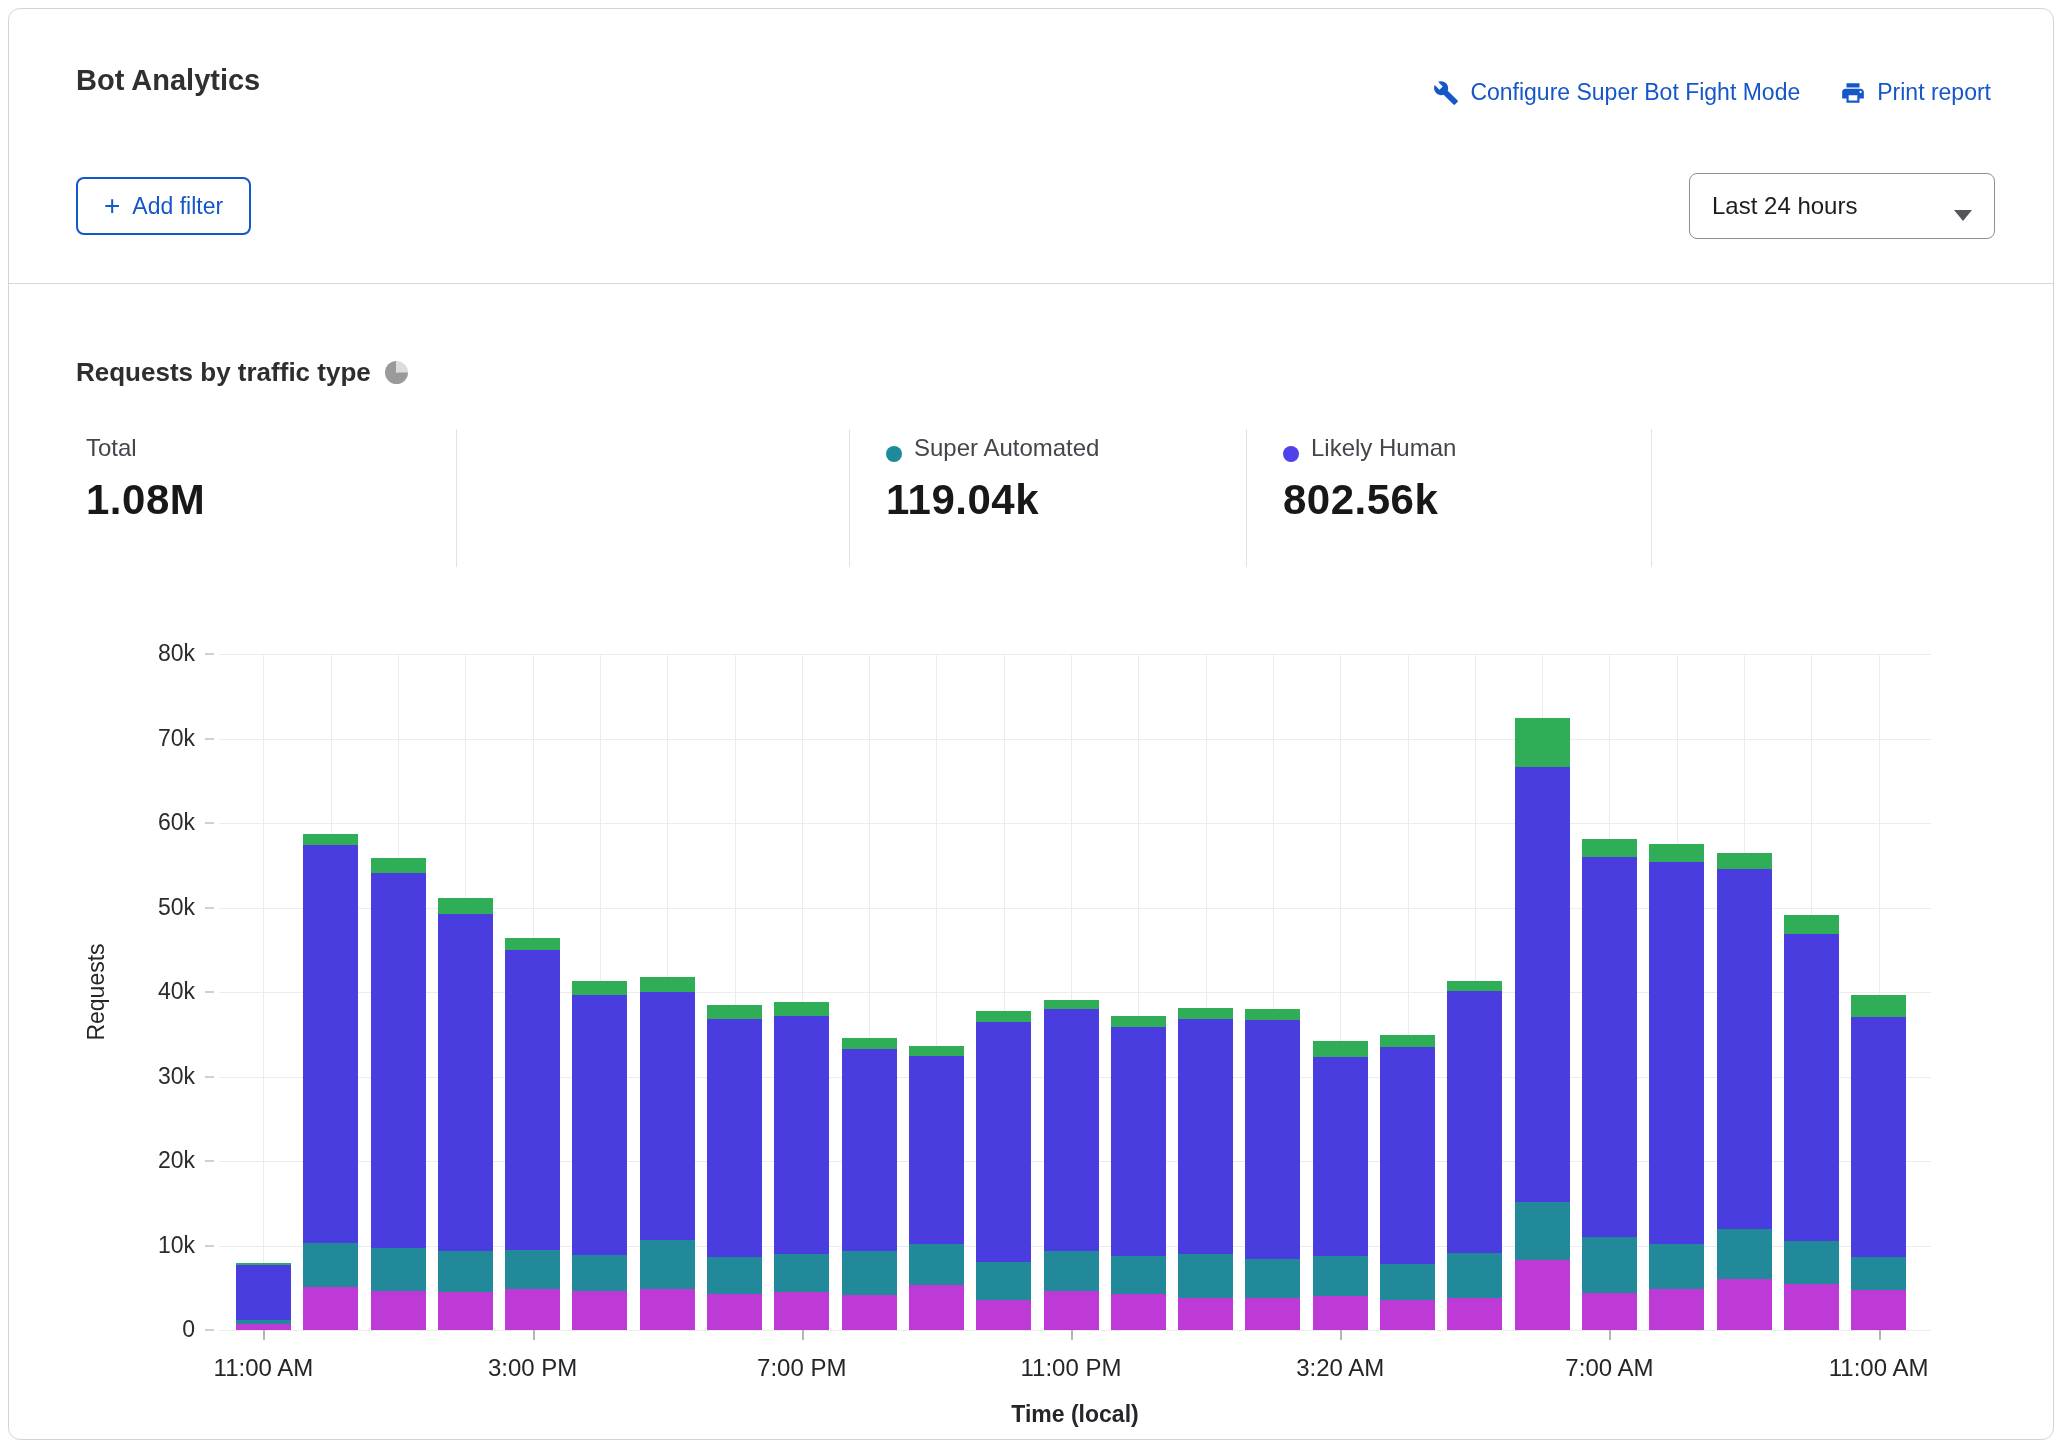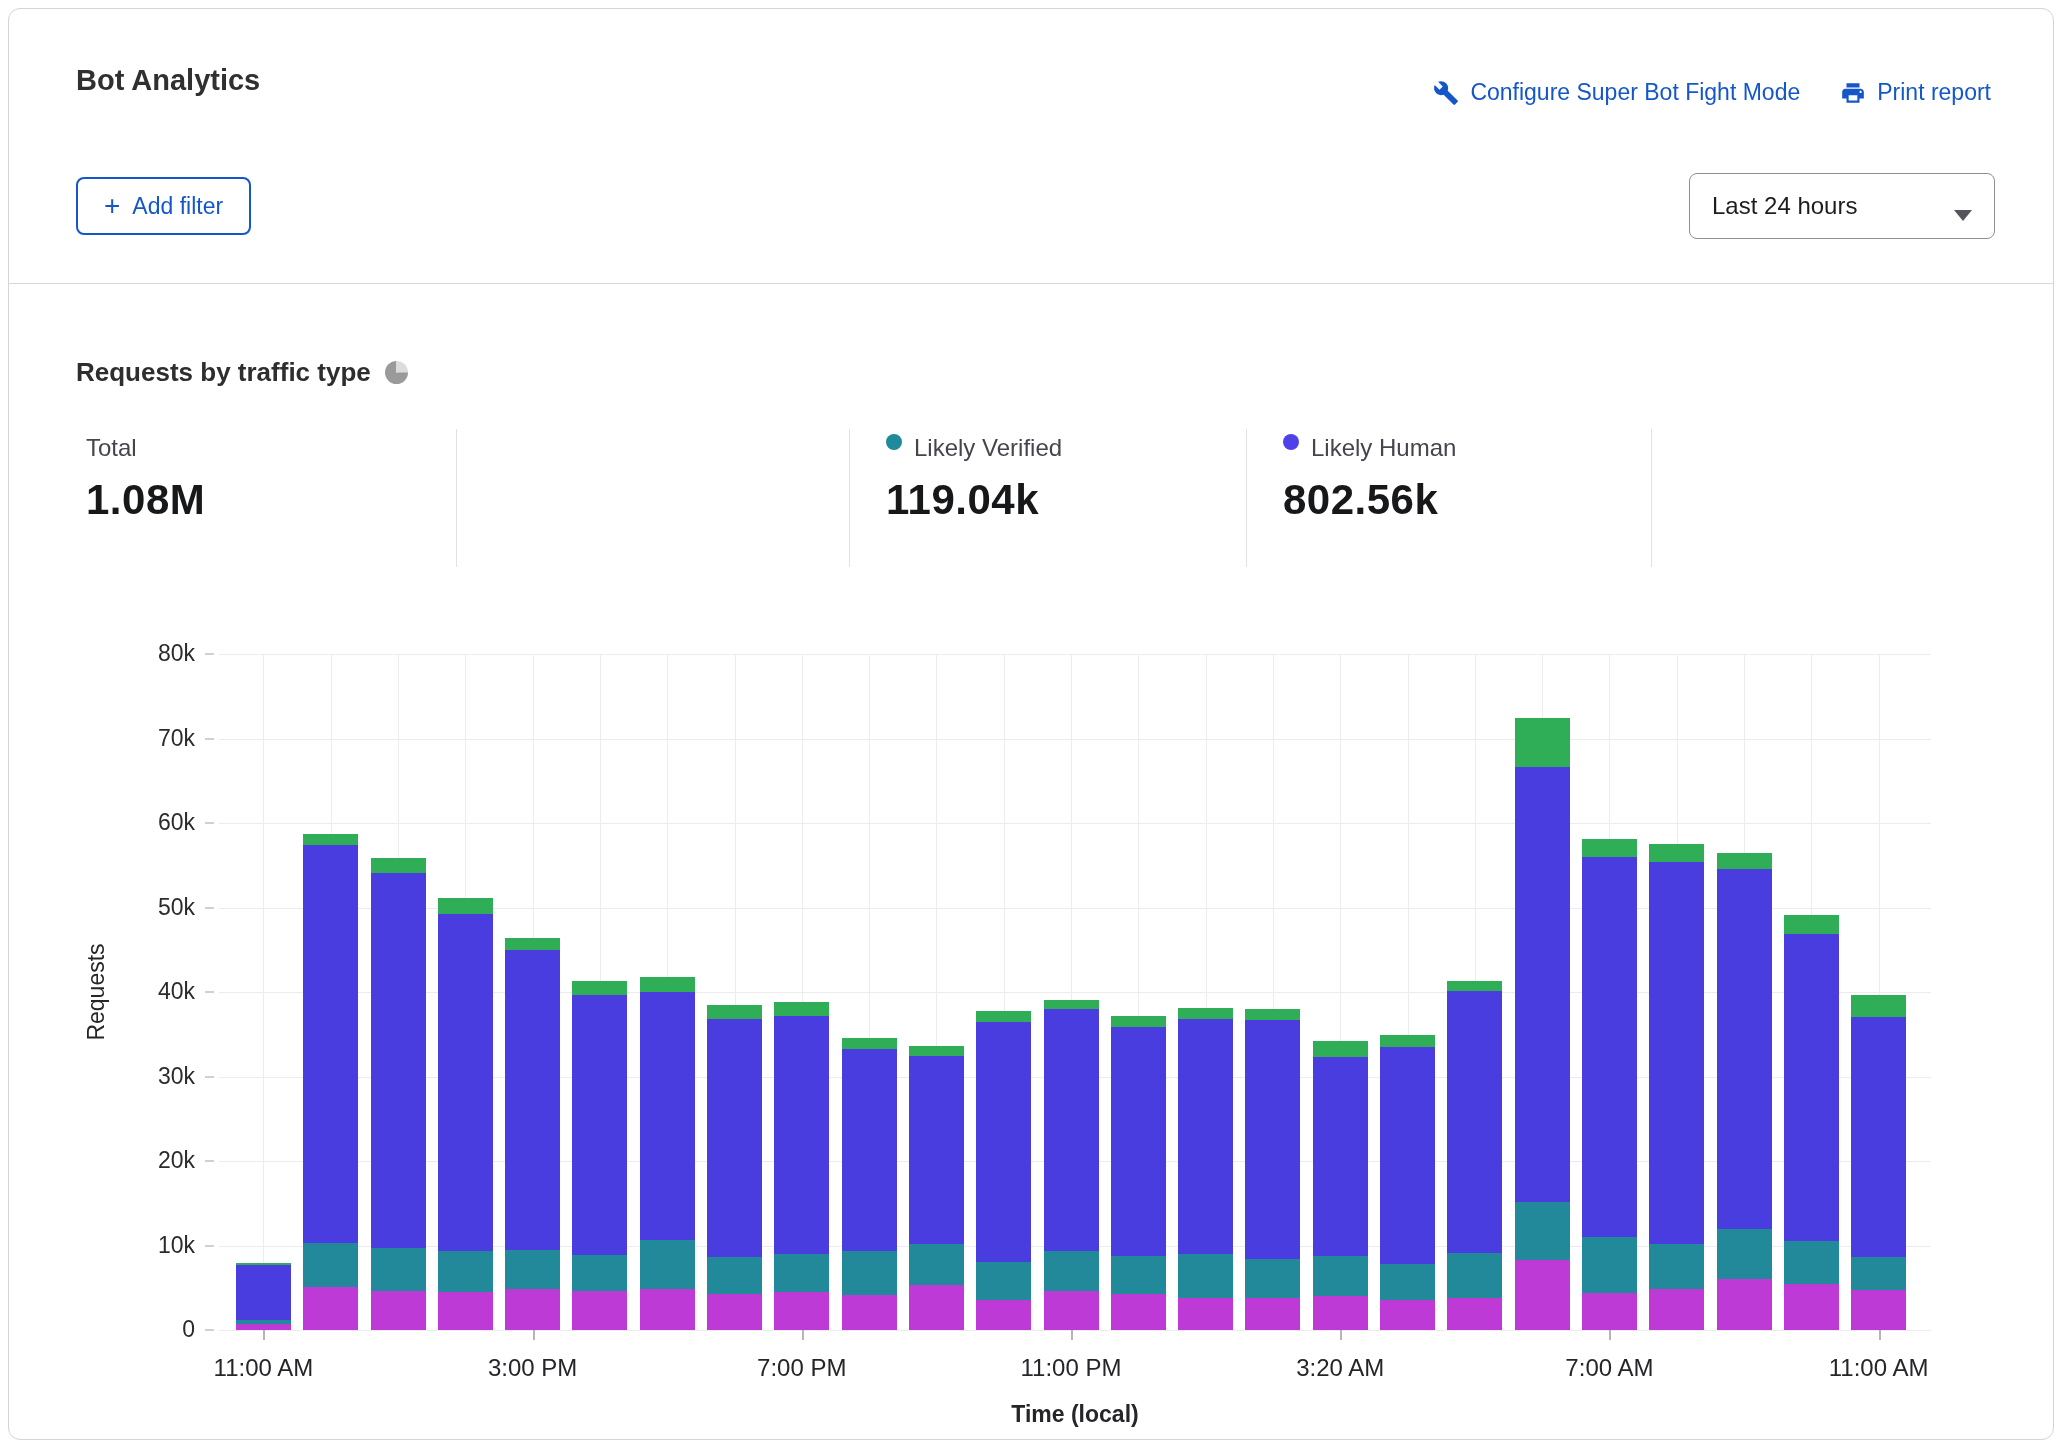--- a/index.html
+++ b/index.html
@@ -17,21 +17,21 @@
   .select{position:absolute;top:164px;right:58px;width:306px;height:66px;border:1px solid #8e8e96;
         border-radius:8px;display:flex;align-items:center;padding-left:22px;box-sizing:border-box;
         font-size:24px;color:#1d1d1f;background:#fff;cursor:pointer;}
   .select .chev{position:absolute;right:20px;top:26px;}
   .header-divider{position:absolute;left:0;right:0;top:274px;height:1px;background:#d8d8d8;}
   .section-heading{position:absolute;left:67px;top:348px;font-size:26px;font-weight:700;color:#2e2e2e;
         display:flex;align-items:center;gap:14px;}
   .pie-icon{width:23px;height:23px;border-radius:50%;
         background:conic-gradient(#dcdcdc 0deg 88deg,#9a9a9a 92deg 360deg);}
   .stat{position:absolute;top:425px;}
-  .stat .lab{display:flex;align-items:flex-start;gap:12px;font-size:24px;color:#45454d;}
+  .stat .lab{display:flex;align-items:flex-end;gap:12px;font-size:24px;color:#45454d;}
   .dot{width:16px;height:16px;border-radius:50%;display:inline-block;}
   .stat .num{margin-top:14px;font-size:42px;font-weight:700;color:#17181a;letter-spacing:.5px;}
   .stat-divider{position:absolute;top:420px;height:138px;width:1px;background:#e2e2e6;}
   #chart{position:absolute;inset:0;}
   .hgrid,.vgrid{position:absolute;background:#ececec;}
   .hgrid{height:1px;}
   .vgrid{width:1px;}
   .ylab{position:absolute;width:110px;text-align:right;font-size:23px;color:#2b2b2b;}
   .ytick{position:absolute;width:9px;height:2px;background:#d0d0d0;}
   .xlab{position:absolute;width:180px;text-align:center;font-size:24px;color:#26262a;}
@@ -91,21 +91,21 @@
 
   <div class="stat" style="left:77px">
     <div class="lab">
         <span>Total</span>
       </div>
     <div class="num">1.08M</div>
   </div>
   <div class="stat" style="left:877px">
     <div class="lab">
         <span class="dot" style="background: rgb(31, 138, 155);"></span>
-      <span>Likely Verified</span>
+      <span>Super Automated</span>
       </div>
     <div class="num">119.04k</div>
   </div>
   <div class="stat" style="left:1274px">
     <div class="lab">
         <span class="dot" style="background: rgb(79, 66, 232);"></span>
       <span>Likely Human</span>
       </div>
     <div class="num">802.56k</div>
   </div>

